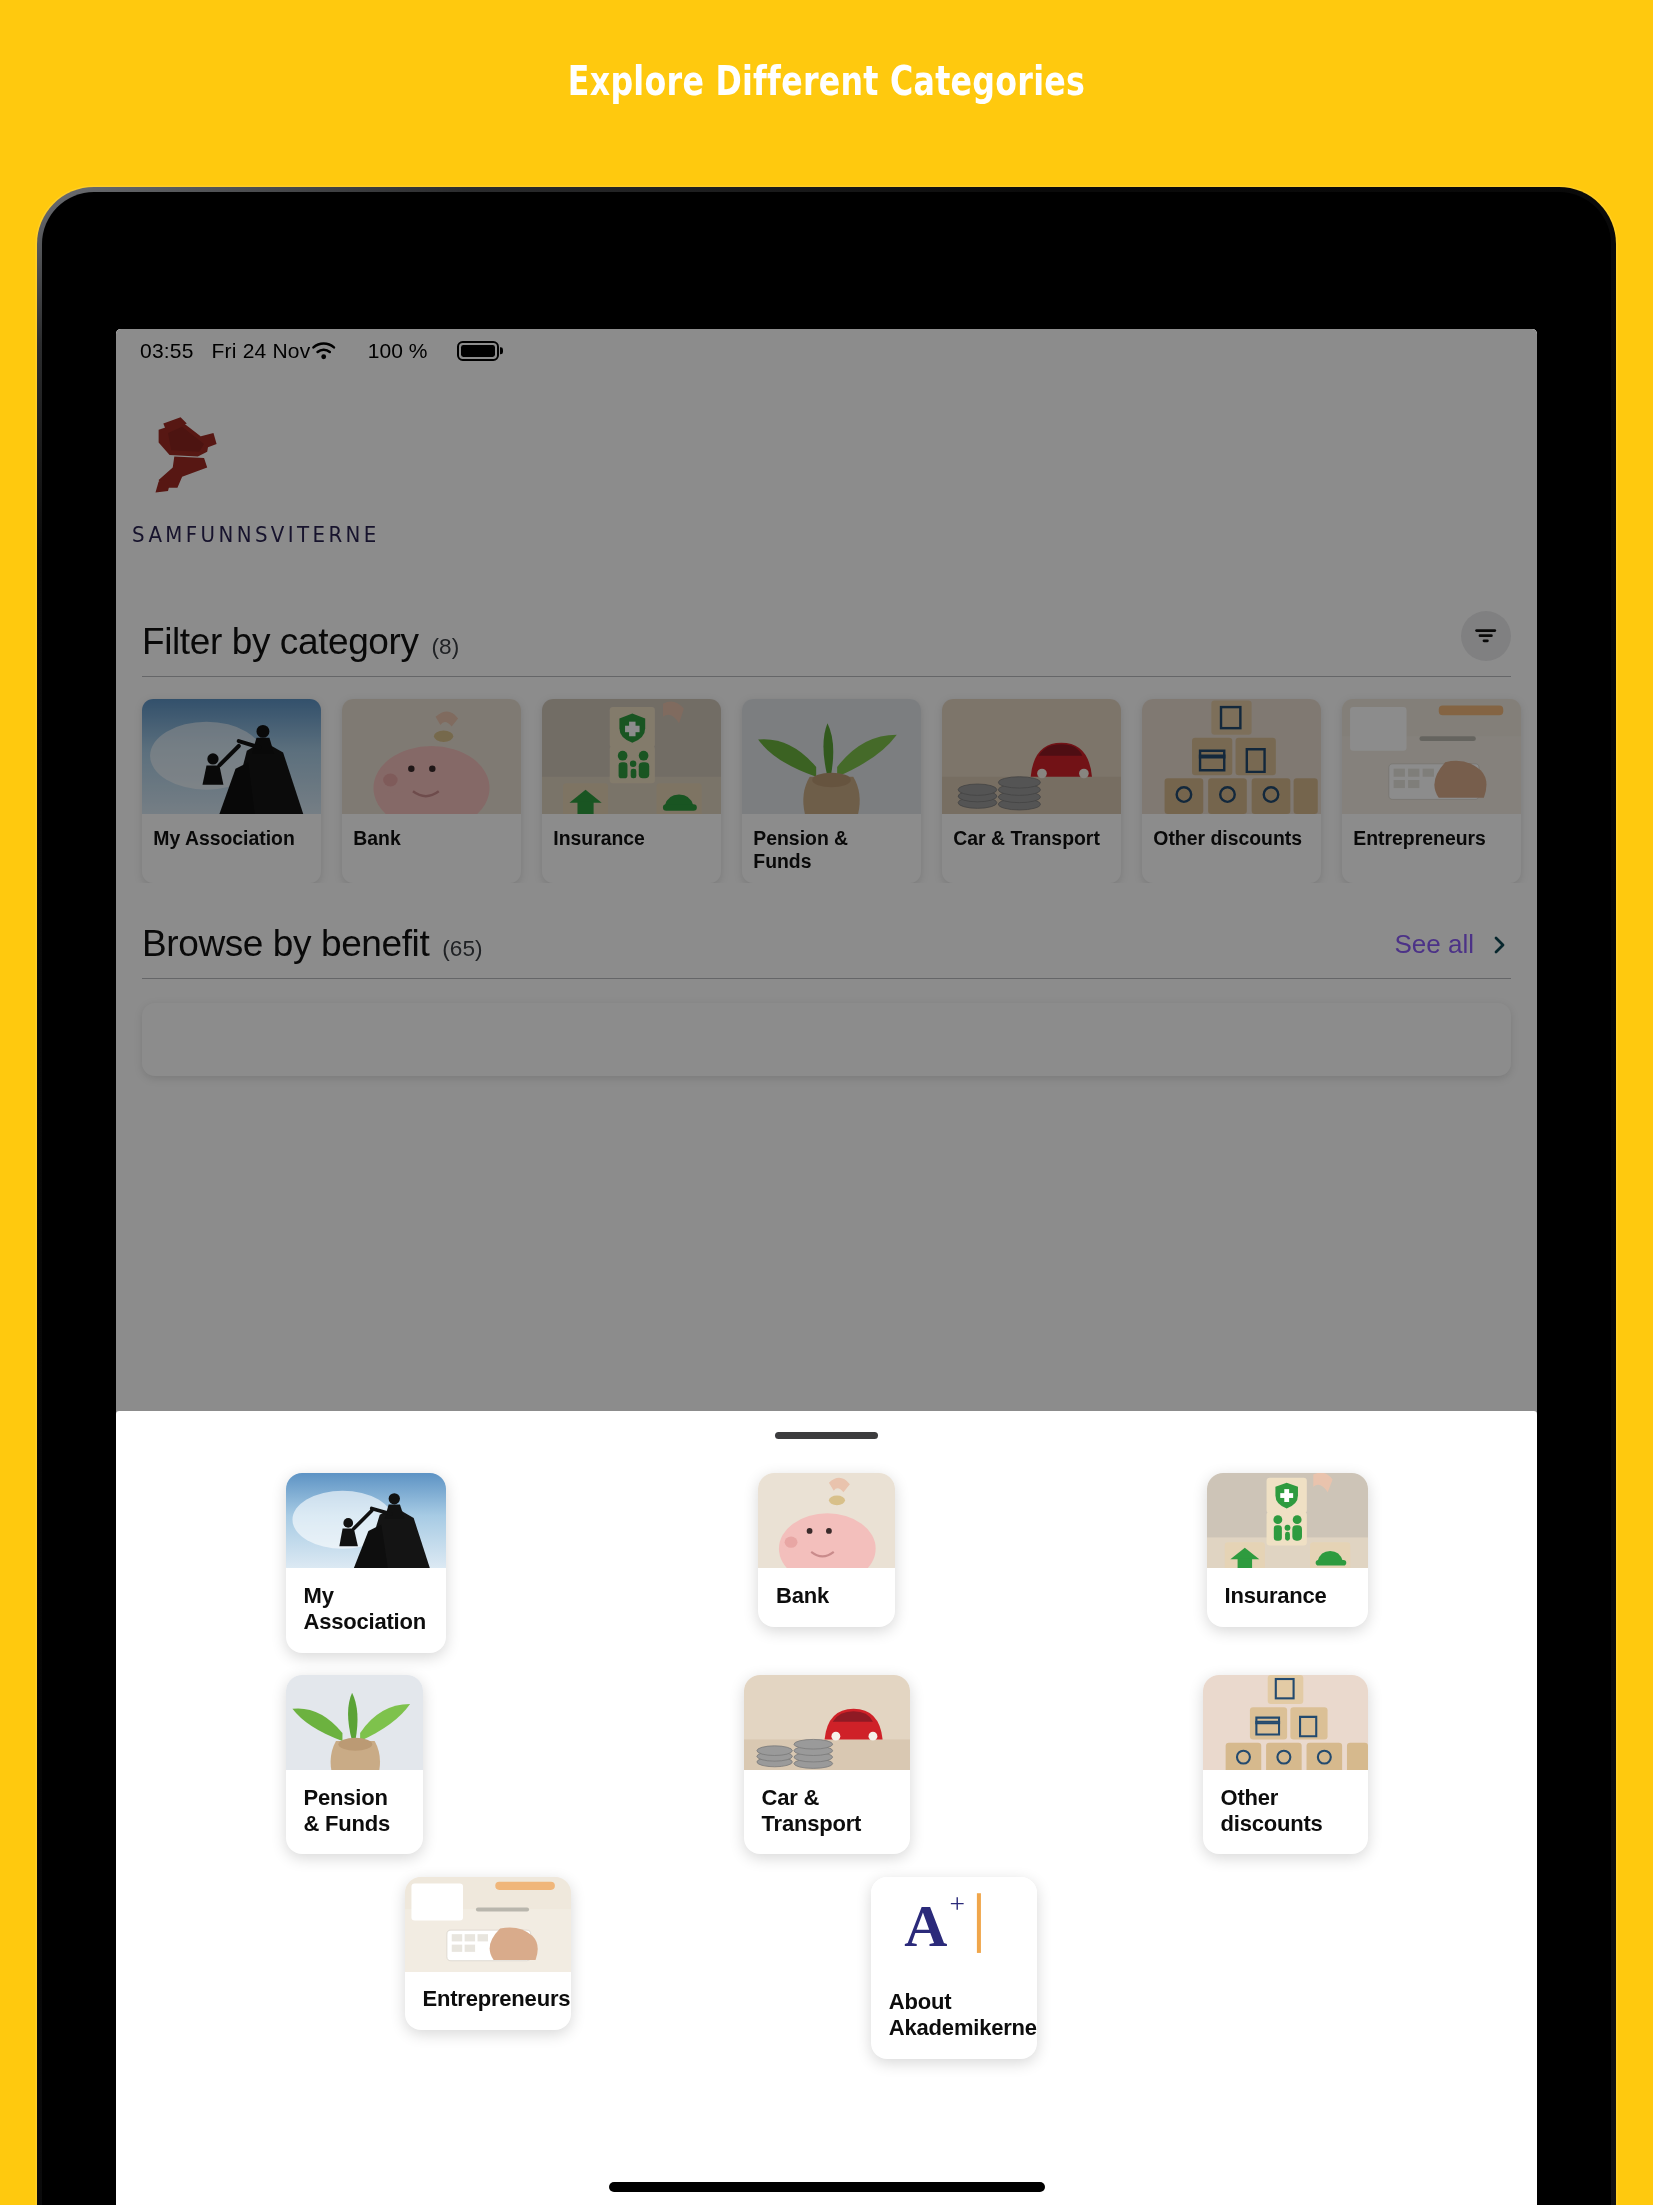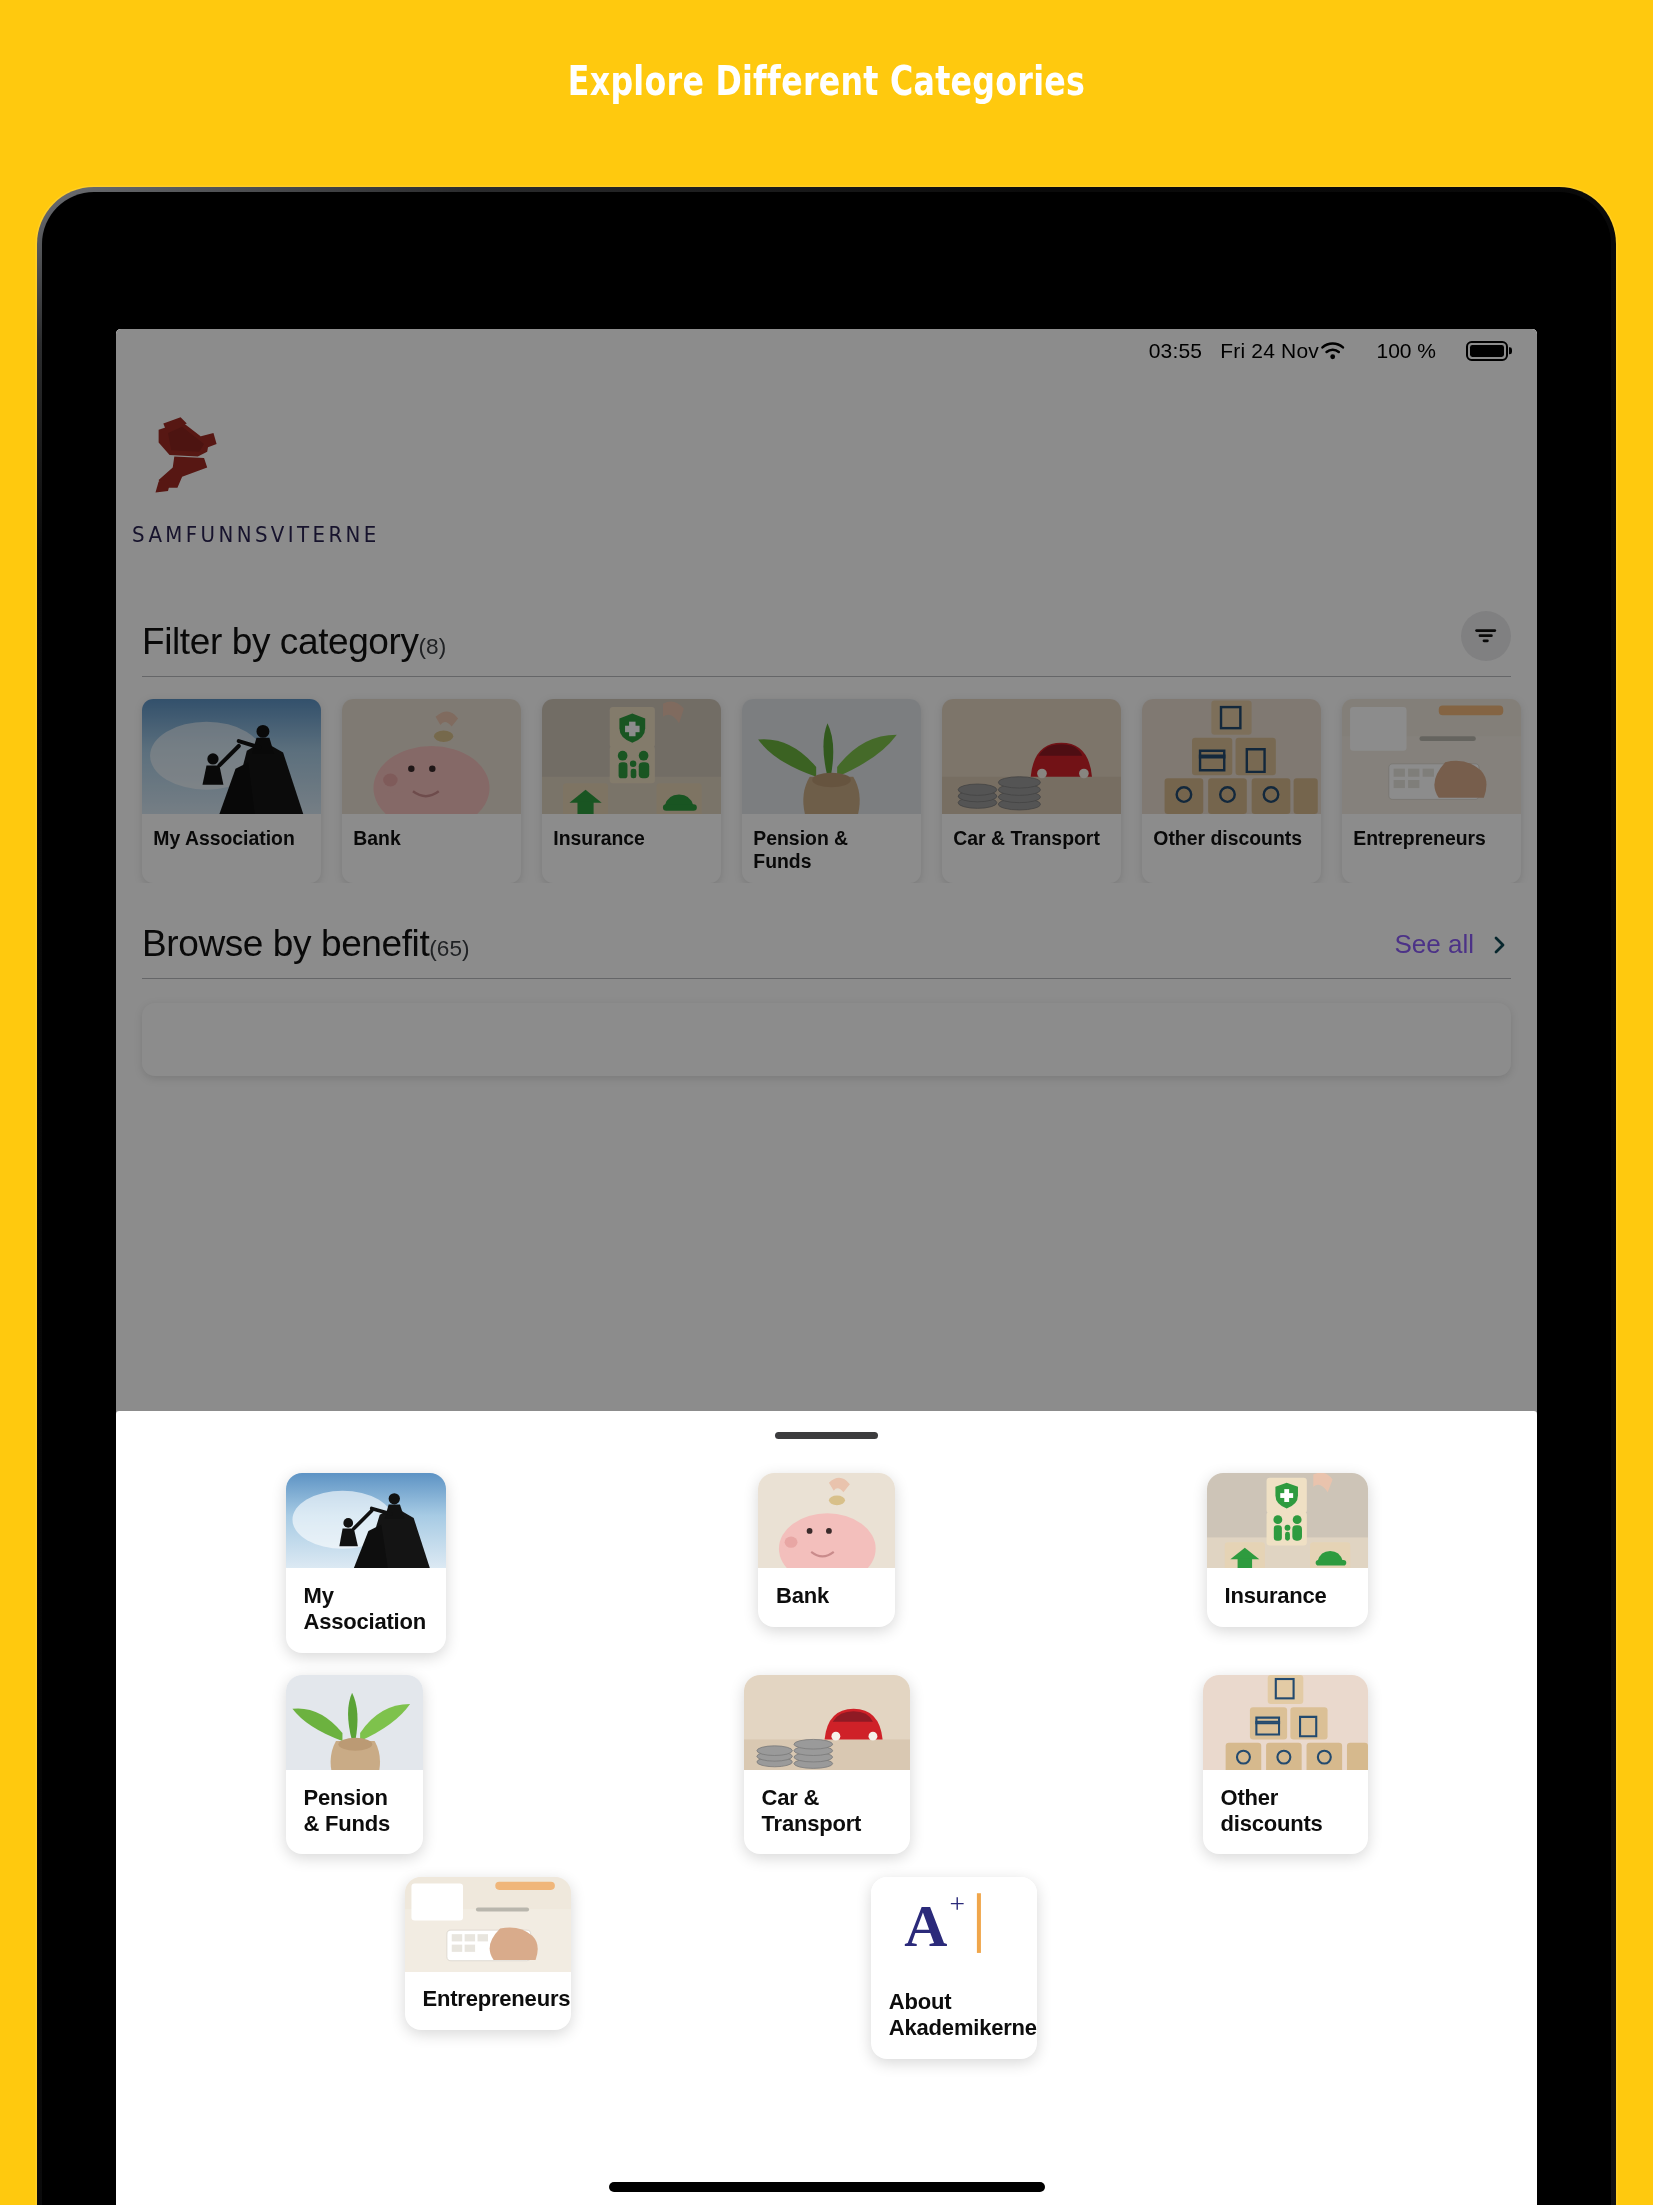--- a/index.html
+++ b/index.html
@@ -62,21 +62,21 @@
   .dim-overlay {
     position: absolute; inset: 0;
     background: rgba(0,0,0,0.45);
     z-index: 5;
   }
 
   
   .statusbar {
     position: relative; z-index: 1;
     height: 44px;
-    display: flex; align-items: center; justify-content: flex-end;
+    display: flex; align-items: center; justify-content: flex-start;
     padding: 0 29px 0 24px;
     font-size: 21px; color: #000;
   }
   .sb-left { display: flex; gap: 18px; align-items: center; font-weight: 500; letter-spacing: 0.2px;}
   .sb-right { display: flex; gap: 30px; align-items: center; font-weight: 400;}
   .wifi-icon { width: 27.4px; height: 21px; display:block; }
   .battery {
     width: 42px; height: 20px; border: 2px solid #000; border-radius: 5.7px;
     position: relative; display: flex; align-items: center; padding: 2px;
   }
@@ -105,21 +105,21 @@
     background: transparent;
   }
   .search-ph { font-size: 27px; color: #4c5056; }
 
   
   .section { position:relative; z-index:1; padding: 0 26px; margin-top: 40px; }
   .section-head {
     display:flex; align-items:flex-end; justify-content:space-between;
     padding-bottom: 13px; border-bottom: 1.2px solid #b9bbbe;
   }
-  .section-title-wrap { display:flex; align-items:baseline; }
+  .section-title-wrap { display:flex; align-items:baseline; gap: 13px; }
   .section-title { font-size: 37px; color:#111; font-weight: 400; letter-spacing:-0.4px; }
   .section-count { font-size: 22.6px; color:#3b3f44; }
   .filter-btn {
     width: 50px; height: 50px; border-radius: 50%; background: rgba(120,120,128,0.16);
     display:flex; align-items:center; justify-content:center; margin-bottom: 1.6px;
   }
   .see-all { display:flex; align-items:center; gap:13px; margin-bottom: 4.8px; }
   .see-all-label { font-size: 26px; color:#8b5cf6; }
 
   

